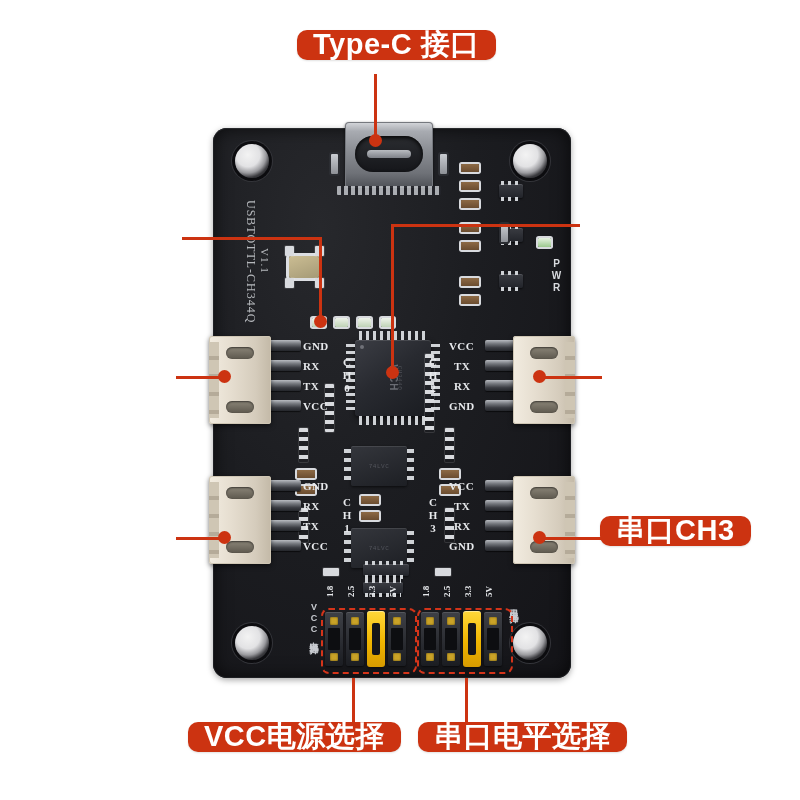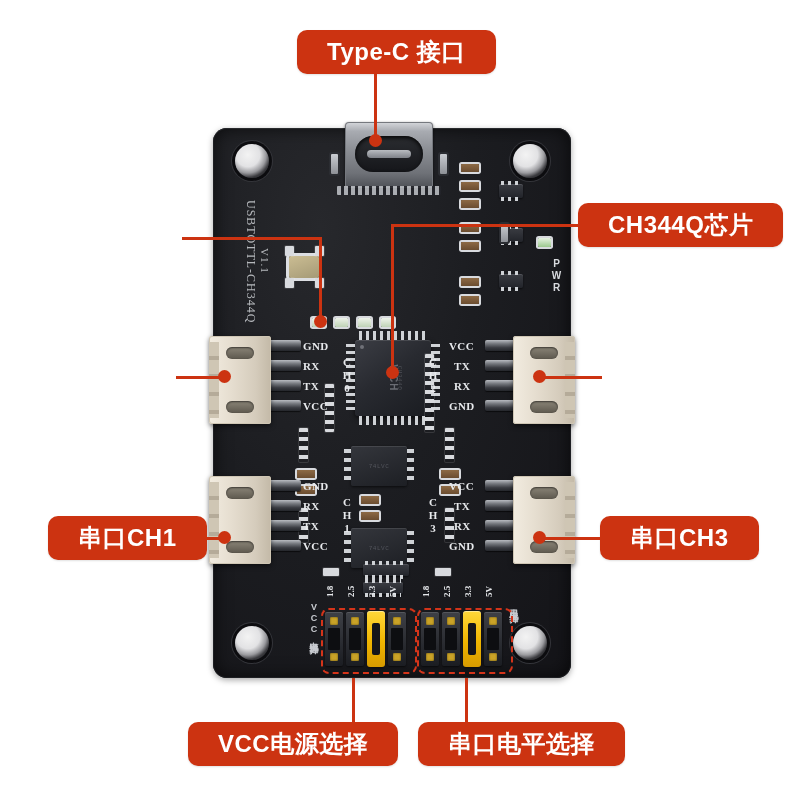--- a/index.html
+++ b/index.html
@@ -165,22 +165,22 @@
   .jlab{width:18px;color:#e7e9ec;font-size:9px;font-weight:bold;
     writing-mode:vertical-rl;text-orientation:mixed;transform:rotate(180deg);
     display:flex;justify-content:flex-end;
     font-family:"Liberation Serif","DejaVu Serif",serif;}
   .dashbox{position:absolute;border:2px dashed #d4341a;border-radius:8px;}
 
   
   .tag{
     position:absolute;background:#cc3311;color:#fff;border-radius:10px;
     display:flex;align-items:center;justify-content:center;
-    font-size:24px;font-weight:bold;white-space:nowrap;
-    padding:0 30px;height:44px;letter-spacing:.5px;
+    font-size:29px;font-weight:bold;white-space:nowrap;
+    padding:0 16px;height:30px;letter-spacing:.5px;
     box-shadow:0 1px 2px rgba(0,0,0,.12);
   }
   .lead{position:absolute;background:#cc3311;}
   .lead.v{width:3px;}
   .lead.h{height:3px;}
   .dotm{position:absolute;width:13px;height:13px;border-radius:50%;background:#cc3311;}
 </style>
 </head>
 <body>
 
@@ -400,36 +400,34 @@
 
     <div class="ic-small" style="left:150px;top:436px;width:46px;height:12px;"></div>
     <div class="pad" style="left:110px;top:440px;width:16px;height:8px;"></div>
     <div class="pad" style="left:222px;top:440px;width:16px;height:8px;"></div>
   </div>
 
   <div class="tag" style="left:297px;top:30px;">Type-C 接口</div>
   <div class="lead v" style="left:374px;top:74px;height:66px;"></div>
   <div class="dotm" style="left:369px;top:134px;"></div>
 
-  <div class="tag" style="left:578px;top:203px;">CH344Q芯片</div>
   <div class="lead h" style="left:392px;top:224px;width:188px;"></div>
   <div class="lead v" style="left:391px;top:224px;height:148px;"></div>
   <div class="dotm" style="left:386px;top:366px;"></div>
 
   <div class="lead h" style="left:182px;top:237px;width:140px;"></div>
   <div class="lead v" style="left:319px;top:237px;height:84px;"></div>
   <div class="dotm" style="left:314px;top:315px;"></div>
 
   <div class="lead h" style="left:176px;top:376px;width:48px;"></div>
   <div class="dotm" style="left:218px;top:370px;"></div>
 
   <div class="lead h" style="left:538px;top:376px;width:64px;"></div>
   <div class="dotm" style="left:533px;top:370px;"></div>
 
-  <div class="tag" style="left:48px;top:516px;">串口CH1</div>
   <div class="lead h" style="left:176px;top:537px;width:48px;"></div>
   <div class="dotm" style="left:218px;top:531px;"></div>
 
   <div class="tag" style="left:600px;top:516px;">串口CH3</div>
   <div class="lead h" style="left:538px;top:537px;width:64px;"></div>
   <div class="dotm" style="left:533px;top:531px;"></div>
 
   <div class="tag" style="left:188px;top:722px;">VCC电源选择</div>
   <div class="lead v" style="left:352px;top:678px;height:46px;"></div>
 

